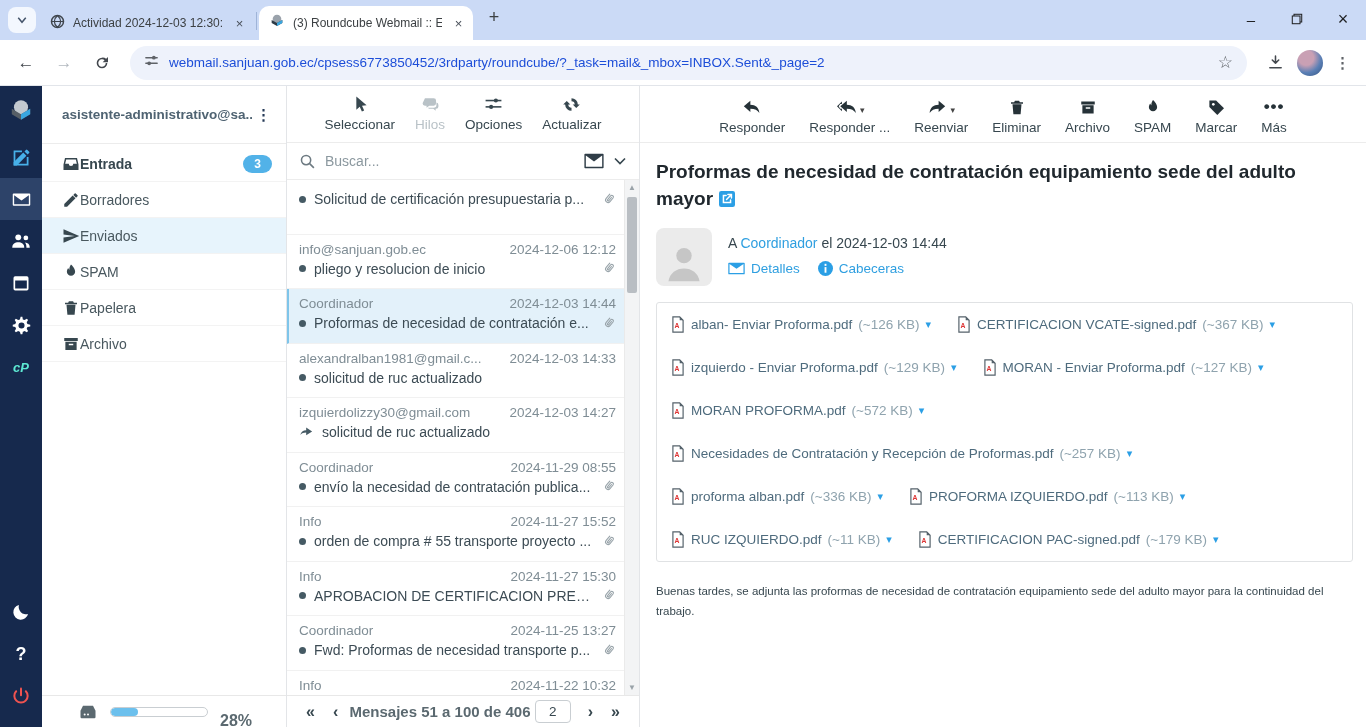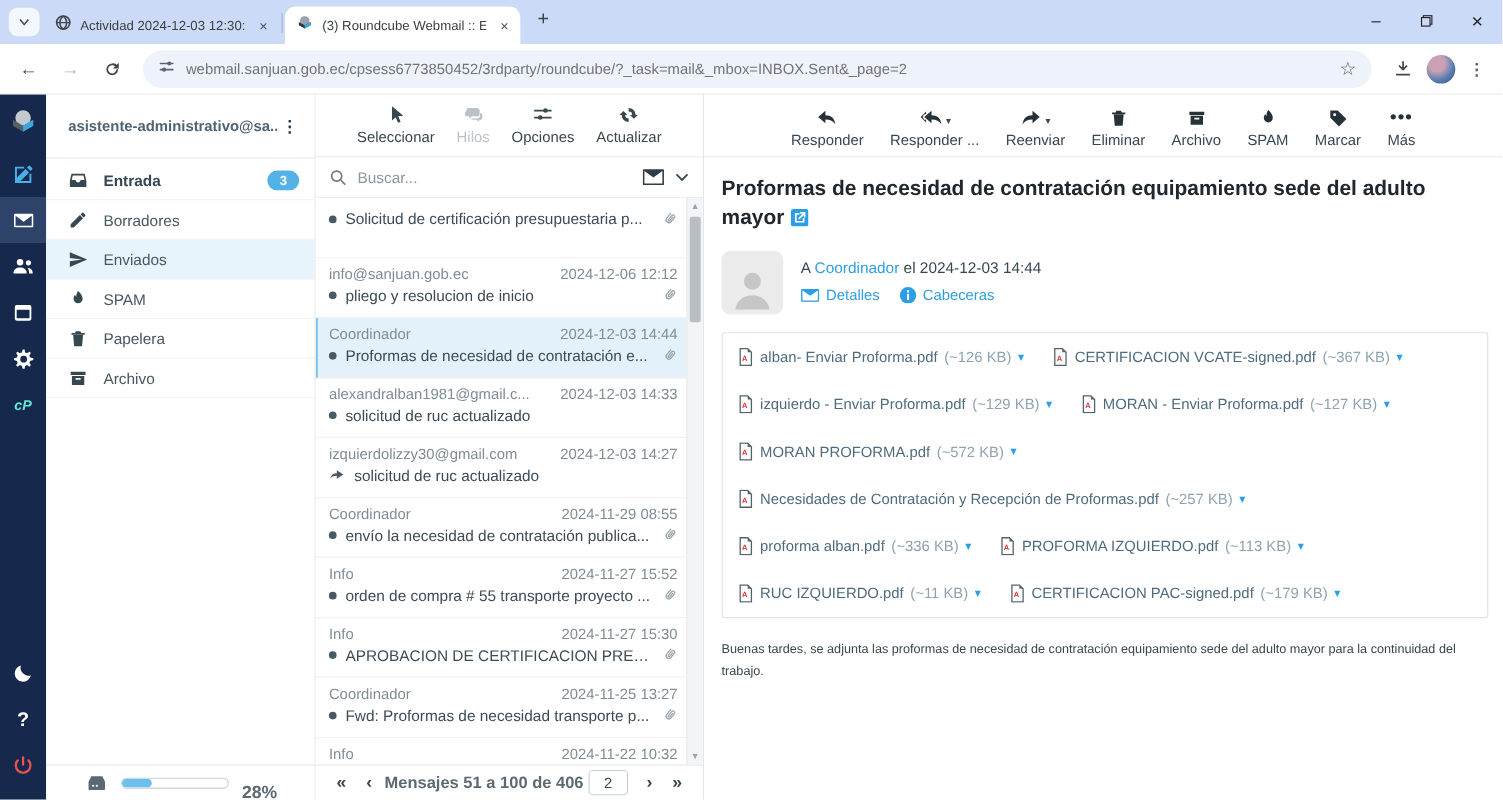--- a/index.html
+++ b/index.html
@@ -14,21 +14,21 @@
   .tab .t-close { width:17px; height:17px; border-radius:50%; display:flex; align-items:center; justify-content:center; font-size:13px; color:#49505a; }
   .tab-sep { width:1px; height:18px; background:#9fb4d8; margin:0 2px 10px; }
   .newtab { font-size:18px; color:#3c4043; margin:0 0 10px 8px; width:26px; height:26px; display:flex; align-items:center; justify-content:center; }
   .wincontrols { position:absolute; right:0; top:0; height:38px; display:flex; }
   .winbtn { width:46px; height:100%; display:flex; align-items:center; justify-content:center; color:#202124; font-size:15px; }
 
   .btoolbar { height:46px; background:#fff; display:flex; align-items:center; padding:0 10px; gap:6px; border-bottom:1px solid #e2e5ea; }
   .navbtn { width:32px; height:32px; border-radius:50%; display:flex; align-items:center; justify-content:center; font-size:17px; color:#43484e; }
   .navbtn.disabled { color:#b2b8bf; }
   .urlbar { flex:1; height:34px; background:#eef2fb; border-radius:17px; display:flex; align-items:center; gap:10px; padding:0 14px; margin:0 6px; }
-  .urltext { font-size:13.5px; color:#737373; white-space:nowrap; overflow:hidden; }
+  .urltext { font-size:13.5px; color:#1d4ed8; white-space:nowrap; overflow:hidden; }
   .star { font-size:17px; color:#5f6368; margin-left:auto; }
   .avatar-chip { width:26px; height:26px; border-radius:50%; background:radial-gradient(circle at 35% 30%, #c9a0b4 0 30%, #5a7fb5 60%, #32517e); }
   .kebab { color:#5f6368; font-size:15px; font-weight:bold; padding:0 6px; }
 
   
   .app { display:flex; height:641px; }
 
   
   .rail { width:42px; background:#16294d; display:flex; flex-direction:column; align-items:center; flex-shrink:0; }
   .rail-logo { margin:12px 0 8px; }
@@ -38,21 +38,21 @@
   .cp-label { color:#5eead4; font-weight:bold; font-style:italic; font-size:13px; }
   .help-label { color:#fff; font-weight:bold; font-size:18px; }
   .rail-bottom { margin-bottom:10px; }
 
   
   .folderpane { width:245px; border-right:1px solid #e3e5e8; display:flex; flex-direction:column; flex-shrink:0; background:#fff; }
   .accountbar { height:58px; flex-shrink:0; display:flex; align-items:center; padding:0 10px 0 20px; border-bottom:1px solid #ececec; }
   .accountname { flex:1; font-size:13.5px; font-weight:bold; color:#4f6372; white-space:nowrap; overflow:hidden; }
   .acc-kebab { color:#253a57; font-size:15px; font-weight:bold; padding:0 4px; letter-spacing:1px; }
   .folderlist { flex:1; padding-top:2px; }
-  .folder { height:36px; display:flex; align-items:center; gap:14px; padding:0 14px 0 20px; font-size:14px; color:#49585f; border-bottom:1px solid #f3f3f3; }
+  .folder { height:36px; display:flex; align-items:center; padding:0 14px 0 20px; font-size:14px; color:#49585f; border-bottom:1px solid #f3f3f3; }
   .folder.bold { font-weight:bold; color:#37474f; }
   .folder.selected { background:#e7f4fc;align-items:center; }
   .badge { margin-left:auto; background:#52b2e8; color:#fff; font-size:12px; font-weight:bold; border-radius:10px; padding:2px 11px; }
   .quotabar { height:32px; flex-shrink:0; border-top:1px solid #e8e8e8; display:flex; align-items:center; gap:12px; padding:0 12px 0 36px; }
   .qbar { width:98px; height:10px; border:1px solid #c9ced2; border-radius:5px; overflow:hidden; background:#fff; }
   .qfill { height:100%; width:28%; background:#6cc0ed; border-radius:5px; }
   .qtext { font-size:16px; font-weight:bold; color:#5b6970;margin-top:18px; }
 
   
   .listpane { width:353px; border-right:1px solid #e3e5e8; display:flex; flex-direction:column; flex-shrink:0; background:#fff; }

